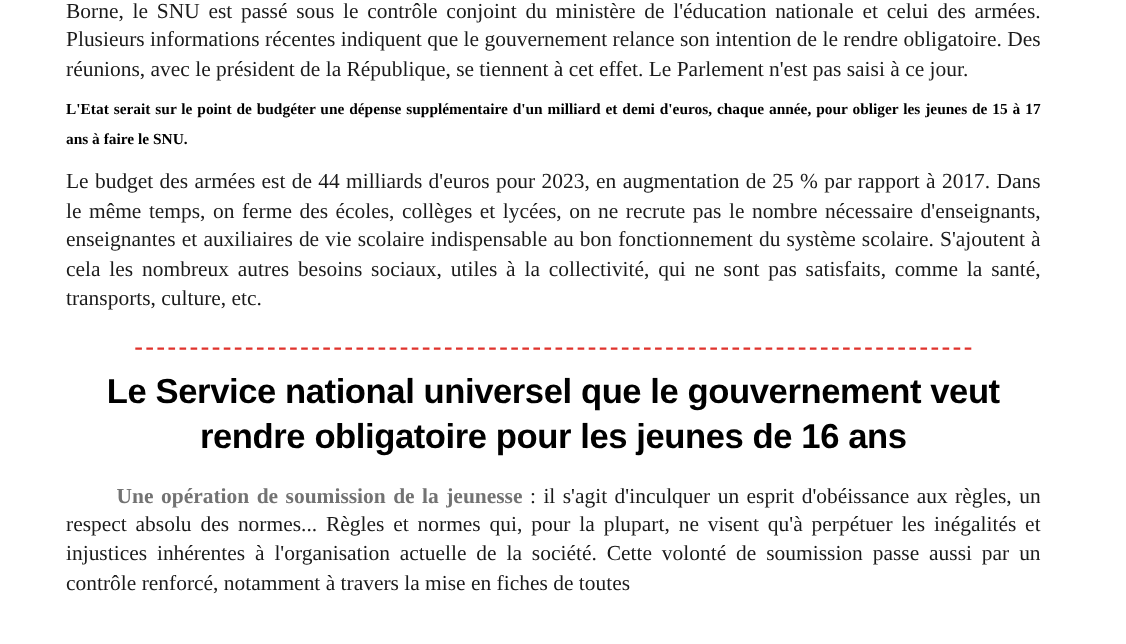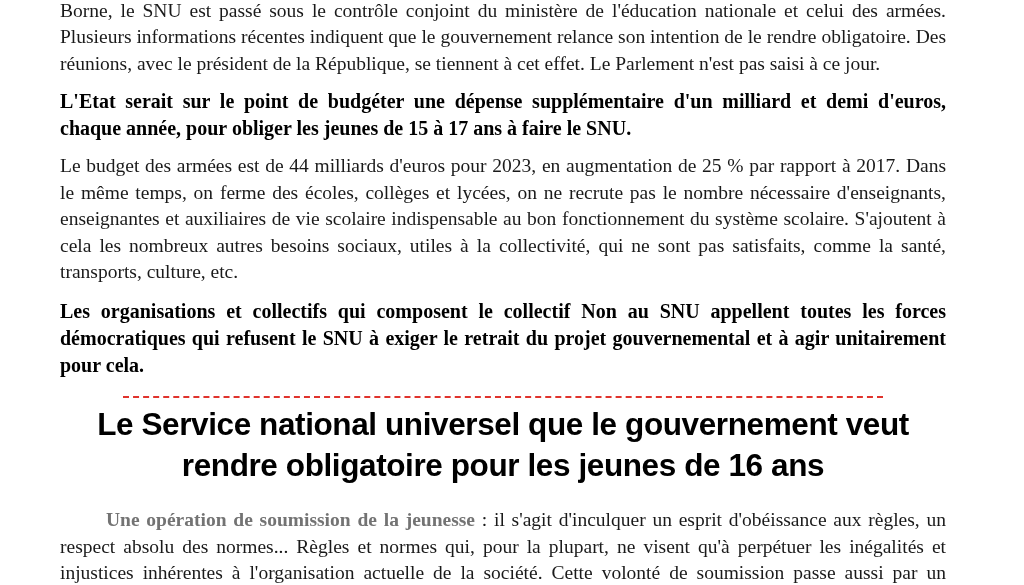--- a/index.html
+++ b/index.html
@@ -33,40 +33,40 @@
   .body-text {
     font-family: "Liberation Serif", serif;
     font-size: 19.5px;
     line-height: 26.4px;
     text-align: justify;
     text-justify: inter-word;
     color: #1a1a1a;
   }
   .bold-para {
     font-family: "Liberation Serif", serif;
-    font-size: 20px;
+    font-size: 14px;
     line-height: 26.6px;
     font-weight: bold;
     text-align: justify;
     text-justify: inter-word;
     color: #000000;
   }
   .gap-a { height: 11px; }
   .gap-b { height: 12px; }
   .gap-c { height: 13px; }
 
   .divider {
     margin: 18px auto 0 auto;
     width: 760px;
     border-top: 2px dashed #e0332c;
     height: 0;
   }
 
   .headline {
-    margin-top: 6px;
+    margin-top: 17px;
     font-family: "Liberation Sans", sans-serif;
     font-weight: bold;
     font-size: 31.5px;
     line-height: 41px;
     text-align: center;
     letter-spacing: -0.4px;
     color: #000000;
     padding: 0 8px;
   }
 
@@ -100,21 +100,20 @@
     <div class="gap-a"></div>
 
     <p class="bold-para">L'Etat serait sur le point de budgéter une dépense supplémentaire d'un milliard et demi d'euros, chaque année, pour obliger les jeunes de 15 à 17 ans à faire le SNU.</p>
 
     <div class="gap-b"></div>
 
     <p class="body-text">Le budget des armées est de 44 milliards d'euros pour 2023, en augmentation de 25 % par rapport à 2017. Dans le même temps, on ferme des écoles, collèges et lycées, on ne recrute pas le nombre nécessaire d'enseignants, enseignantes et auxiliaires de vie scolaire indispensable au bon fonctionnement du système scolaire. S'ajoutent à cela les nombreux autres besoins sociaux, utiles à la collectivité, qui ne sont pas satisfaits, comme la santé, transports, culture, etc.</p>
 
     <div class="gap-c"></div>
 
-    <p class="bold-para">Les organisations et collectifs qui composent le collectif Non au SNU appellent toutes les forces démocratiques qui refusent le SNU à exiger le retrait du projet gouvernemental et à agir unitairement pour cela.</p>
 
     <div class="divider"></div>
 
     <h1 class="headline">Le Service national universel que le gouvernement veut rendre obligatoire pour les jeunes de 16 ans</h1>
 
     <p class="lead-block clip-last">
       <span class="lead-em">Une opération de soumission de la jeunesse</span><span> : il s'agit d'inculquer un esprit d'obéissance aux règles, un respect absolu des normes... Règles et normes qui, pour la plupart, ne visent qu'à perpétuer les inégalités et injustices inhérentes à l'organisation actuelle de la société. Cette volonté de soumission passe aussi par un contrôle renforcé, notamment à travers la mise en fiches de toutes</span>
     </p>
 
   </div>

